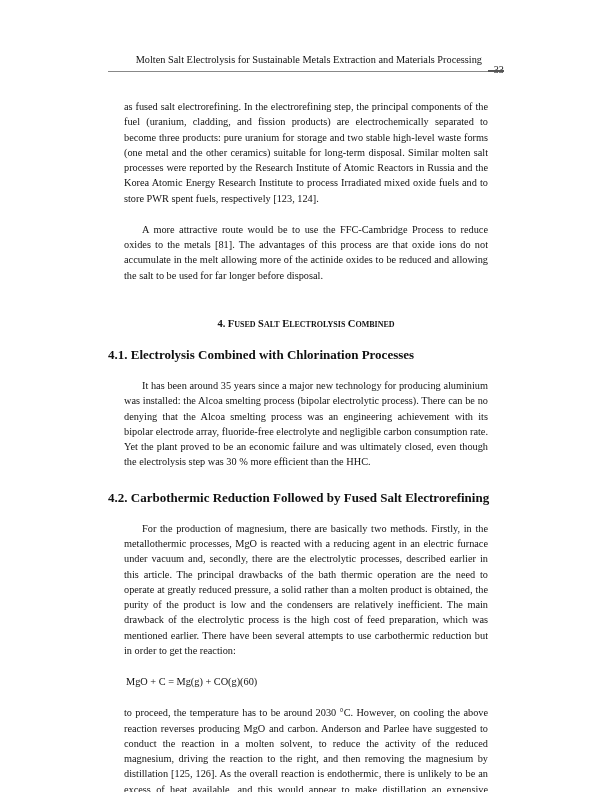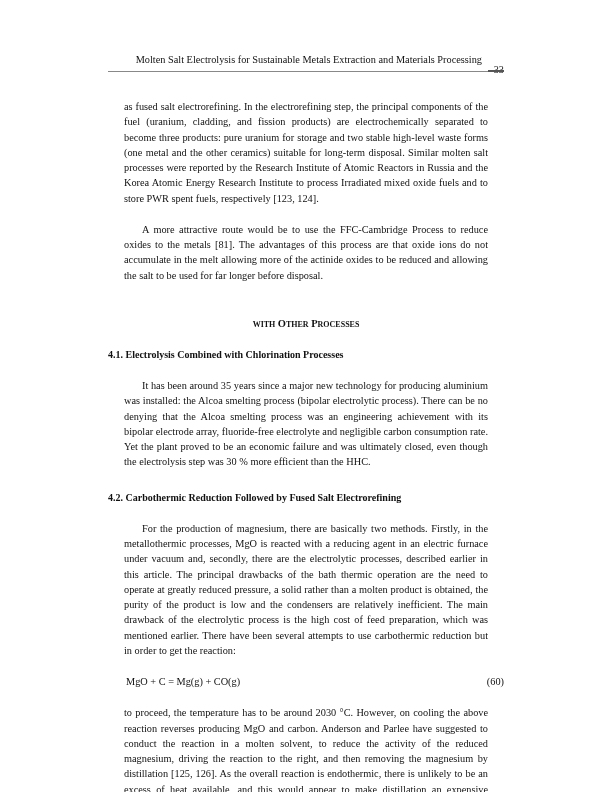--- a/index.html
+++ b/index.html
@@ -11,44 +11,46 @@
   .header-page { position: absolute; right: 0; top: 12px; }
   .header-rule { position: absolute; left: 0; top: 19px; width: 396px; height: 1px; background: #888; }
   .header-rule-end { position: absolute; right: 0; top: 18px; width: 16px; height: 2px; background: #555; }
   .body { position: absolute; left: 108px; top: 83px; width: 396px; font-size: 10.3px; line-height: 15.25px; }
   p { margin: 16px; text-align: justify; }
   .indent { text-indent: 18px; }
   .section-title { text-align: center; font-weight: bold; font-size: 10px; line-height: 13px;
                    margin-top: 34px; }
   .sc-big { font-size: 10.5px; }
   .sc-small { font-size: 8px; }
-  .subsection { font-weight: bold; font-size: 10px; margin-top: 16px; margin-bottom: 14px; }
+  .subsection { font-weight: bold; font-size: 13px; margin-top: 16px; margin-bottom: 14px; }
   .subsection.second { margin-top: 20px; }
-  .equation { display: flex; justify-content: space-between; padding-left: 18px;
-              margin: 14px 0 12px 0; gap: 40px; }
+  .equation { display: flex; justify-content: flex-start; padding-left: 18px;
+              margin: 14px 0 12px 0; }
 </style>
 </head>
 <body>
 
 <div class="header">
   <span class="header-title">Molten Salt Electrolysis for Sustainable Metals Extraction and Materials Processing</span>
   <span class="header-page">33</span>
   <div class="header-rule"></div>
   <div class="header-rule-end"></div>
 </div>
 
 <div class="body">
   <p>as fused salt electrorefining. In the electrorefining step, the principal components of the fuel (uranium, cladding, and fission products) are electrochemically separated to become three products: pure uranium for storage and two stable high-level waste forms (one metal and the other ceramics) suitable for long-term disposal. Similar molten salt processes were reported by the Research Institute of Atomic Reactors in Russia and the Korea Atomic Energy Research Institute to process Irradiated mixed oxide fuels and to store PWR spent fuels, respectively [123, 124].</p>
   <p class="indent">A more attractive route would be to use the FFC-Cambridge Process to reduce oxides to the metals [81]. The advantages of this process are that oxide ions do not accumulate in the melt allowing more of the actinide oxides to be reduced and allowing the salt to be used for far longer before disposal.</p>
 
   <div class="section-title">
     <div>
-      <span class="sc-small">WITH</span>
-      <span class="sc-big">O</span><span class="sc-small">THER</span>
-      <span class="sc-big">P</span><span class="sc-small">ROCESSES</span>
+      <span class="sc-big">4.</span>
+      <span class="sc-big">F</span><span class="sc-small">USED</span>
+      <span class="sc-big">S</span><span class="sc-small">ALT</span>
+      <span class="sc-big">E</span><span class="sc-small">LECTROLYSIS</span>
+      <span class="sc-big">C</span><span class="sc-small">OMBINED</span>
     </div>
   </div>
 
   <div class="subsection">4.1. Electrolysis Combined with Chlorination Processes</div>
   <p class="indent">It has been around 35 years since a major new technology for producing aluminium was installed: the Alcoa smelting process (bipolar electrolytic process). There can be no denying that the Alcoa smelting process was an engineering achievement with its bipolar electrode array, fluoride-free electrolyte and negligible carbon consumption rate. Yet the plant proved to be an economic failure and was ultimately closed, even though the electrolysis step was 30 % more efficient than the HHC.</p>
 
   <div class="subsection second">4.2. Carbothermic Reduction Followed by Fused Salt Electrorefining</div>
   <p class="indent">For the production of magnesium, there are basically two methods. Firstly, in the metallothermic processes, MgO is reacted with a reducing agent in an electric furnace under vacuum and, secondly, there are the electrolytic processes, described earlier in this article. The principal drawbacks of the bath thermic operation are the need to operate at greatly reduced pressure, a solid rather than a molten product is obtained, the purity of the product is low and the condensers are relatively inefficient. The main drawback of the electrolytic process is the high cost of feed preparation, which was mentioned earlier. There have been several attempts to use carbothermic reduction but in order to get the reaction:</p>
 
   <div class="equation">

